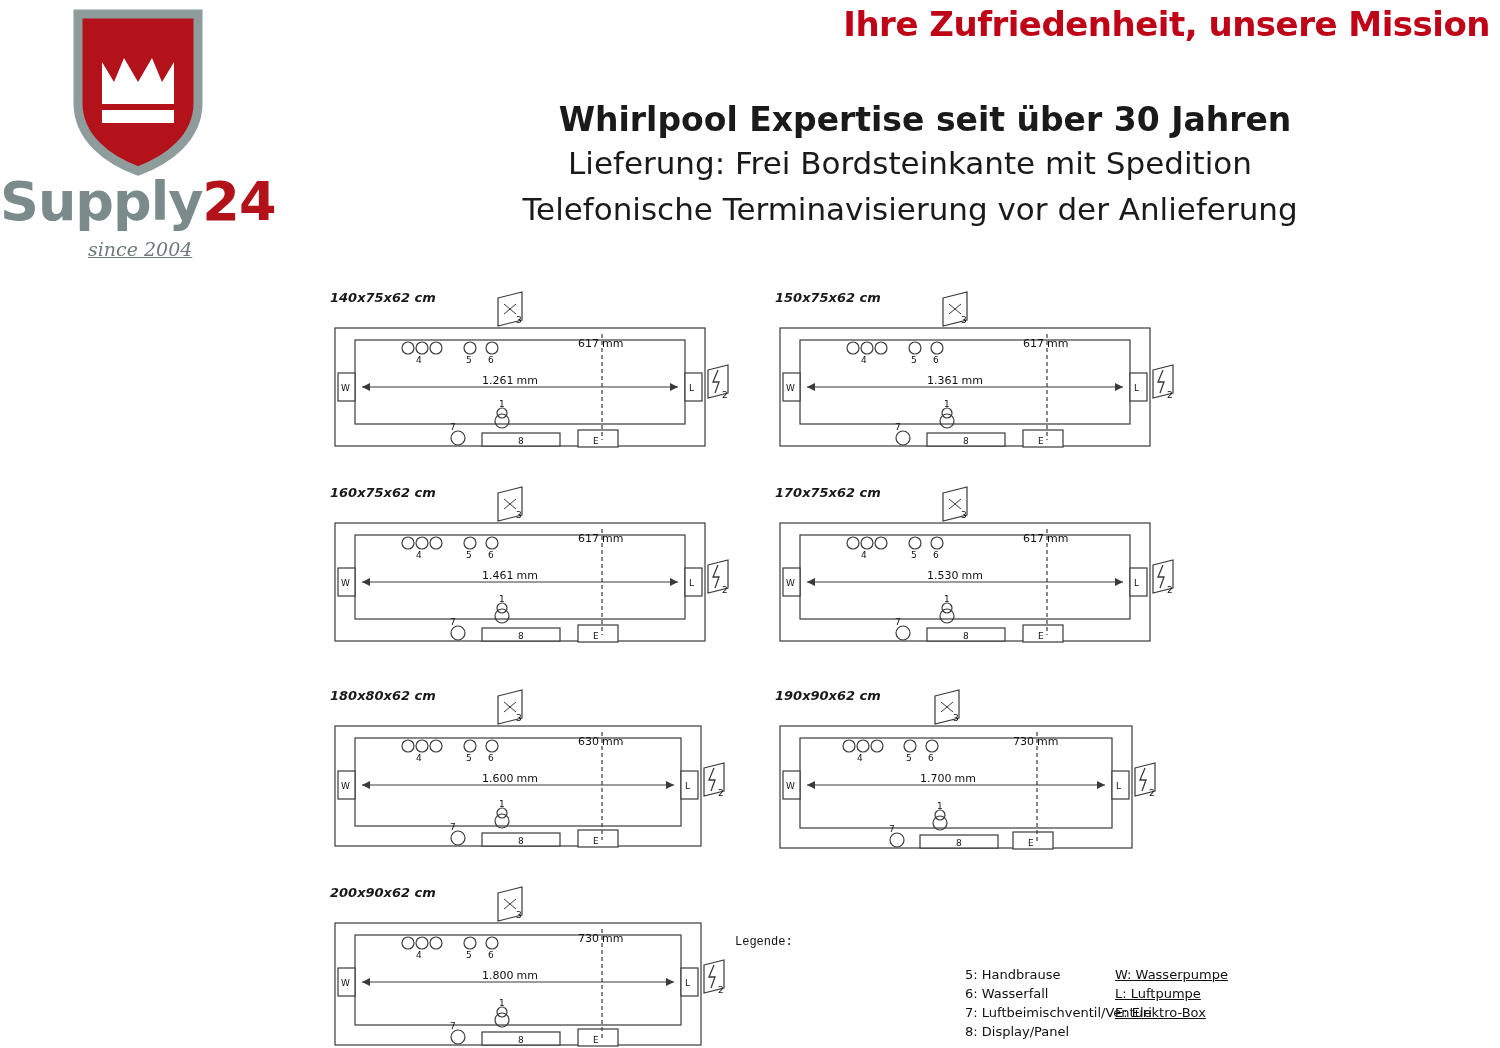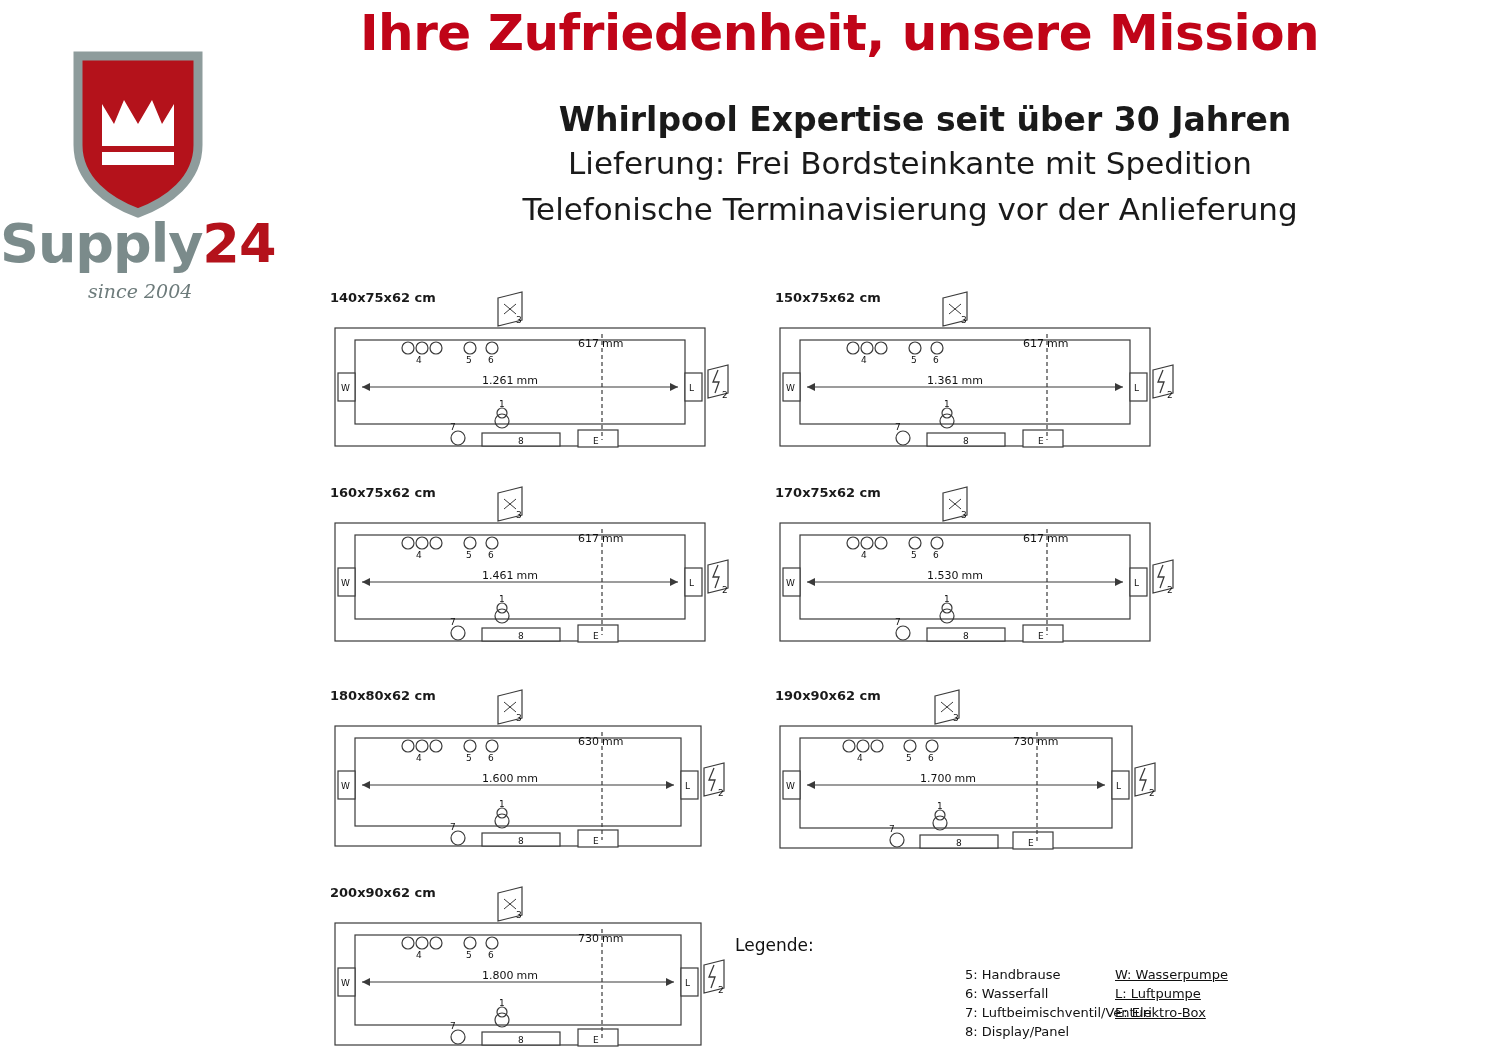--- a/index.html
+++ b/index.html
@@ -3,59 +3,59 @@
 <meta charset="utf-8">
 <style>
   html,body{margin:0;padding:0;}
   body{
     width:1500px;height:1048px;background:#ffffff;
     font-family:"DejaVu Sans", sans-serif;
     position:relative;overflow:hidden;
   }
   
   #header{position:absolute;left:0;top:0;width:1500px;height:290px;}
-  #logo-block{position:absolute;left:0;top:0;width:340px;height:285px;margin-top:42px;}
+  #logo-block{position:absolute;left:0;top:0;width:340px;height:285px;}
   #shield{position:absolute;left:72px;top:8px;width:132px;height:168px;}
   #brand-text{
     position:absolute;left:0;top:176px;width:330px;height:52px;
     font-size:54px;font-weight:bold;color:#7b8b8b;letter-spacing:-1px;
     font-family:"DejaVu Sans", sans-serif;line-height:52px;
   }
   #brand-text .num{color:#b4121b;}
   #since{
     position:absolute;left:88px;top:238px;width:240px;
-    font-family:"DejaVu Serif", serif;font-size:19px;color:#6d7b7b;font-style:italic;
+    font-family:"DejaVu Serif", serif;font-size:19px;color:#6d7b7b;font-style:italic;text-decoration:underline;
   }
   #headline{
     position:absolute;left:360px;top:4px;width:1130px;
-    text-align:left;color:#c00418;font-size:50px;font-weight:bold;
+    text-align:right;color:#c00418;font-size:34px;font-weight:bold;
     letter-spacing:-0.5px;
   }
   #sub1{
     position:absolute;left:360px;top:100px;width:1130px;text-align:center;
     font-size:33px;font-weight:bold;color:#1a1a1a;
   }
   .subline{
     position:absolute;left:330px;width:1160px;text-align:center;
     font-size:31px;color:#1a1a1a;
   }
   #sub2{top:145px;}
   #sub3{top:191px;}
   #sub4{top:237px;}
 
   
   .diagram{position:absolute;}
   .dtitle{
     position:absolute;left:0;top:0;font-size:13px;font-weight:bold;color:#1a1a1a;
-    font-family:"DejaVu Sans", sans-serif;white-space:nowrap;
+    font-family:"DejaVu Sans", sans-serif;white-space:nowrap;font-style:italic;
   }
   svg{display:block;}
   
   #legend{position:absolute;left:735px;top:935px;width:560px;height:110px;}
-  #legend .ltitle{font-size:17px;color:#111;margin-bottom:1px;}
+  #legend .ltitle{font-size:12px;color:#111;margin-bottom:1px;font-family:Liberation Mono, monospace;}
   #legend .lcol{position:absolute;font-size:13px;color:#111;line-height:19px;}
   #legend .c1{left:0;top:30px;width:260px;}
   #legend .c2{left:230px;top:30px;width:200px;}
   #legend .c3{left:380px;top:30px;width:200px;text-decoration:underline;}
 </style>
 </head>
 <body>
 
 <div id="header">
 

